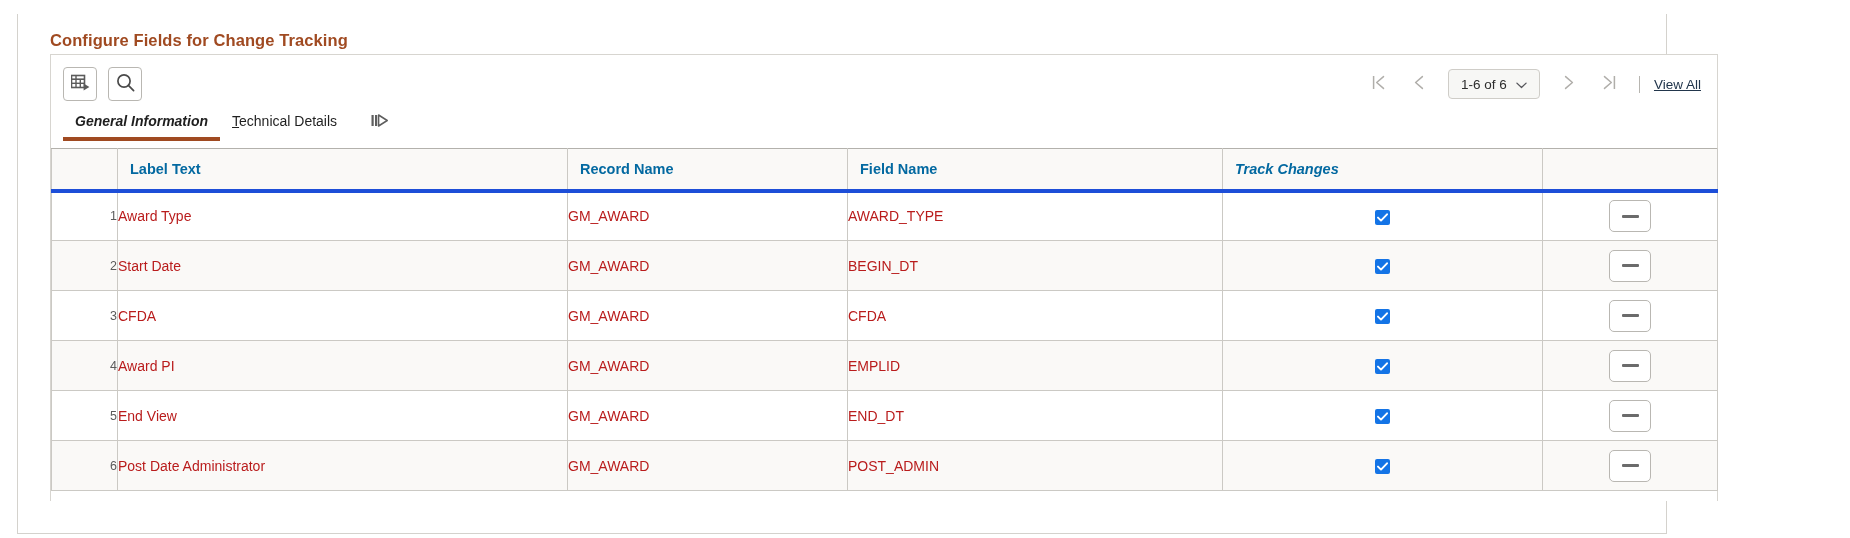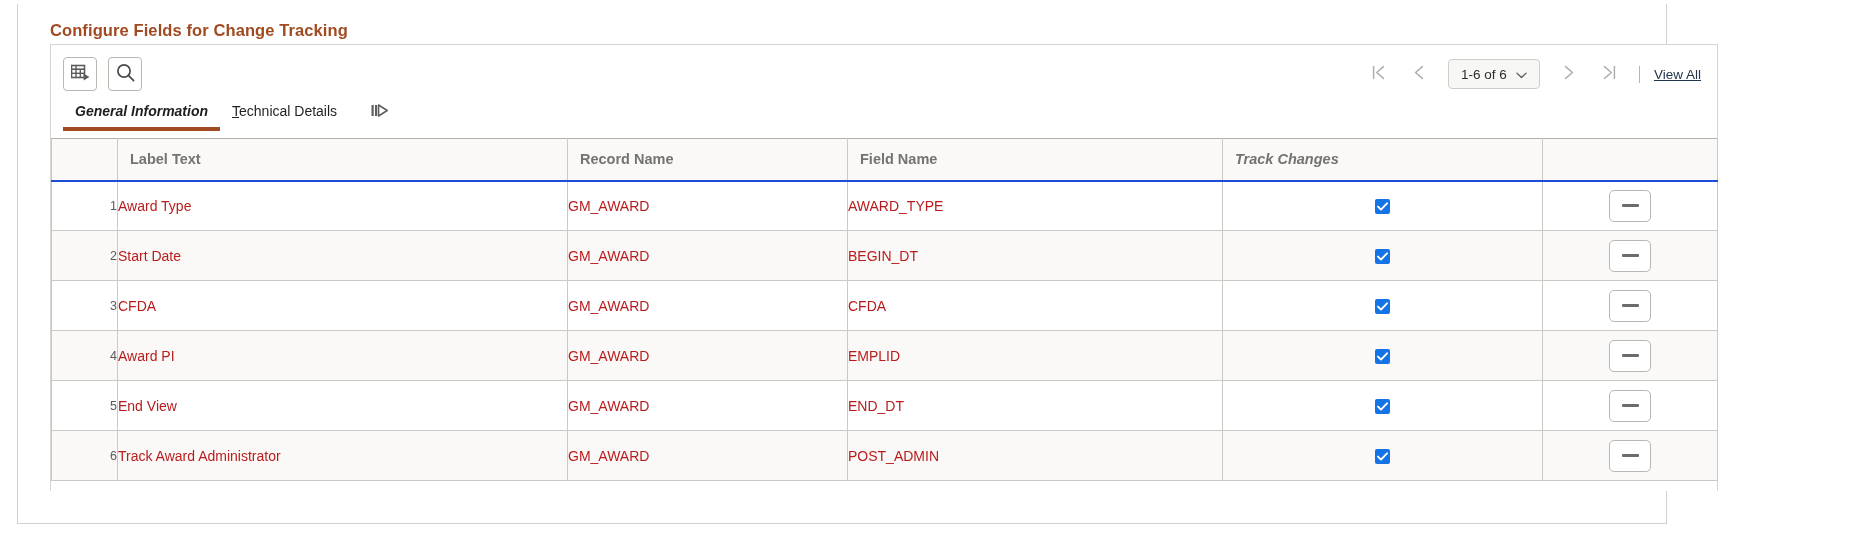--- a/index.html
+++ b/index.html
@@ -12,21 +12,21 @@
     height: 538px;
     font-family: "Liberation Sans", sans-serif;
     color: #000000;
     overflow: hidden;
   }
 
   
   #page-frame {
     position: absolute;
     left: 17px;
-    top: 4px;
+    top: 14px;
     width: 1650px;
     height: 520px;
     border-left: 1px solid #d4d2cd;
     border-right: 1px solid #d4d2cd;
     border-bottom: 1px solid #d4d2cd;
     box-sizing: border-box;
     background: #ffffff;
   }
 
   
@@ -181,25 +181,25 @@
   #data-table td {
     border: 1px solid #cbc9c4;
     padding: 0;
     box-sizing: border-box;
   }
   #data-table thead th {
     background: #faf9f7;
     height: 42px;
     font-size: 14.5px;
     font-weight: bold;
-    color: #737373;
+    color: #0369a1;
     text-align: left;
     padding: 0 12px;
     border-top: 1px solid #b3b1ac;
-    border-bottom: 2px solid #1d4ed8;
+    border-bottom: 4px solid #1d4ed8;
   }
   th.col-num { width: 66px; border-left: 1px solid #b3b1ac; background: #faf9f7; }
   th.col-label { width: 450px; }
   th.col-record { width: 280px; }
   th.col-field { width: 375px; }
   th.col-track { width: 320px; text-align: center; padding: 0; font-style: italic; }
   th.col-del  { width: 175px; border-right: 1px solid #b3b1ac; }
 
   tbody tr { height: 50px; }
   tbody tr.odd  td { background: #ffffff; }
@@ -445,21 +445,21 @@
                 <svg width="11" height="9" viewBox="0 0 11 9">
                   <polyline points="1,4.6 4,7.6 10,1.3" fill="none" stroke="#ffffff" stroke-width="1.9" stroke-linecap="round" stroke-linejoin="round"></polyline>
                 </svg>
               </span></td>
             <td class="cell-del"><button class="del-btn" title="—">
                 <span class="del-bar"></span>
               </button></td>
           </tr>
           <tr class="even">
             <td class="cell-num">6</td>
-            <td class="cell-text">Track Award Administrator</td>
+            <td class="cell-text">Post Date Administrator</td>
             <td class="cell-text">GM_AWARD</td>
             <td class="cell-text">POST_ADMIN</td>
             <td class="cell-track"><span class="cb">
                 <svg width="11" height="9" viewBox="0 0 11 9">
                   <polyline points="1,4.6 4,7.6 10,1.3" fill="none" stroke="#ffffff" stroke-width="1.9" stroke-linecap="round" stroke-linejoin="round"></polyline>
                 </svg>
               </span></td>
             <td class="cell-del"><button class="del-btn" title="—">
                 <span class="del-bar"></span>
               </button></td>

